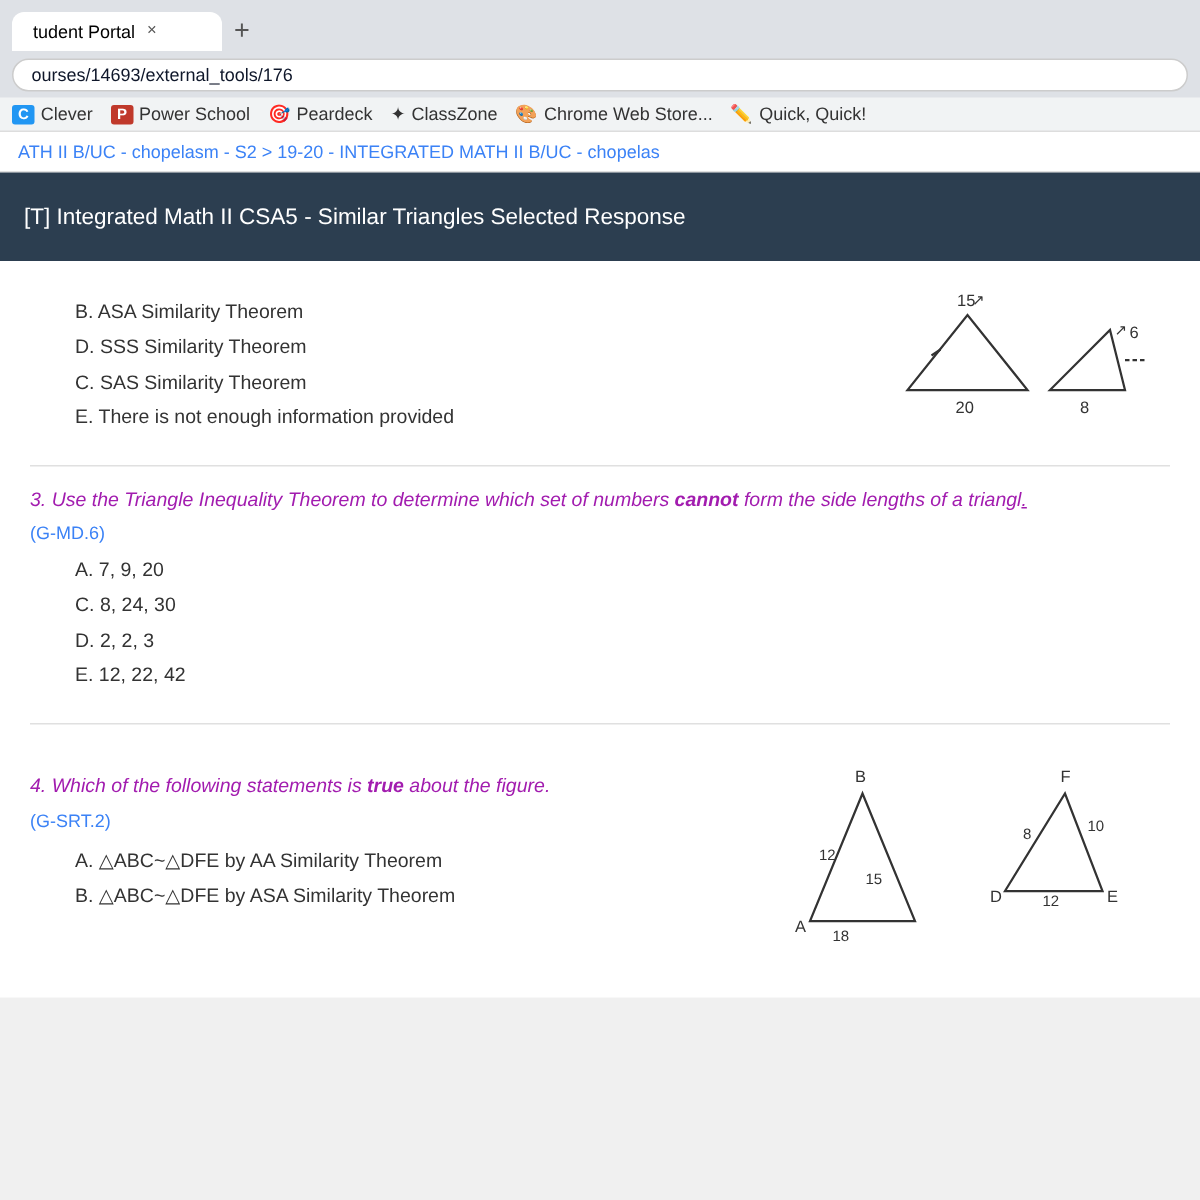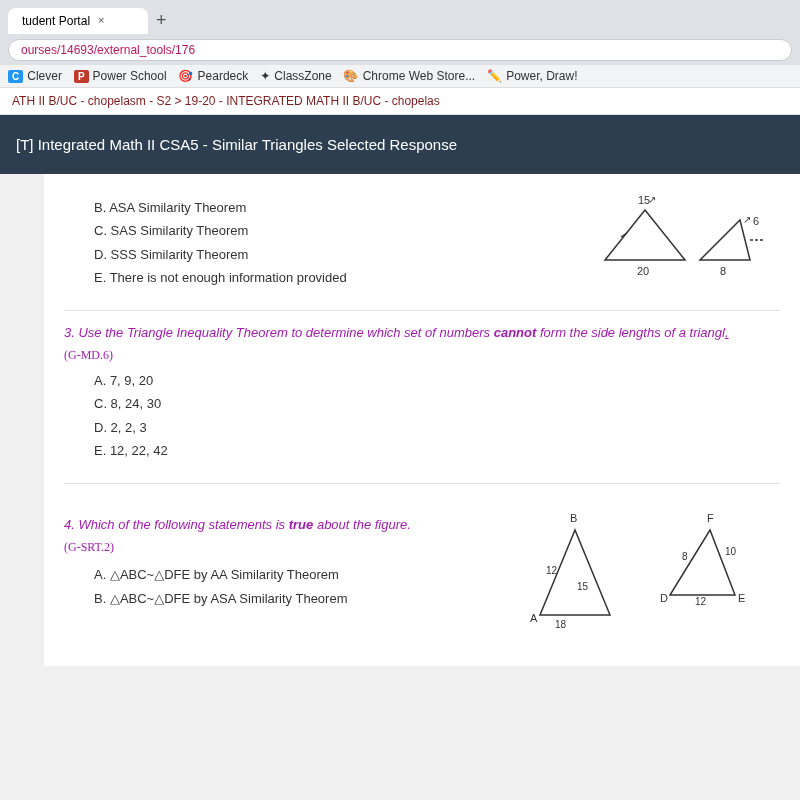--- a/index.html
+++ b/index.html
@@ -59,21 +59,21 @@
       gap: 4px;
     }
 
     .address-input {
       flex: 1;
       background: white;
       border: 1px solid #ccc;
       border-radius: 12px;
       padding: 3px 12px;
       font-size: 12px;
-      color: #be185d;
+      color: #0f172a;
     }
 
     .bookmarks-bar {
       background: #f1f3f4;
       padding: 4px 8px;
       display: flex;
       align-items: center;
       gap: 12px;
       border-bottom: 1px solid #ddd;
     }
@@ -86,41 +86,40 @@
       color: #333;
       cursor: pointer;
       white-space: nowrap;
     }
 
     
     .breadcrumb-bar {
       background: white;
       padding: 6px 12px;
       font-size: 12px;
-      color: #7f1d1d;
+      color: #3b82f6;
       border-bottom: 1px solid #e0e0e0;
       white-space: nowrap;
       overflow: hidden;
       text-overflow: ellipsis;
     }
 
     
     .page-header {
       background: #2c3e50;
       color: white;
       padding: 21px 16px;
       font-size: 15px;
     }
 
     
     .content-area {
       background: white;
       padding: 16px 20px;
       overflow: hidden;
-      margin-left: 44px;
     }
 
     .question-section {
       margin-bottom: 20px;
     }
 
     .answer-choices {
       margin-left: 30px;
       margin-top: 6px;
     }
@@ -134,22 +133,21 @@
     .question-text {
       font-size: 13px;
       color: #a21caf;
       line-height: 1.5;
       margin-bottom: 6px;
       font-style: italic;
     }
 
     .question-tag {
       font-size: 12px;
-      color: #a21caf;
-      font-family: Liberation Serif, serif;
+      color: #3b82f6;
     }
 
     .q2-row {
       display: flex;
       align-items: flex-start;
       position: relative;
     }
 
     .choices-col {
       flex: 1;
@@ -206,40 +204,40 @@
     <div class="bookmark-item">
       <span>✦</span>
       <span>ClassZone</span>
     </div>
     <div class="bookmark-item">
       <span>🎨</span>
       <span>Chrome Web Store...</span>
     </div>
     <div class="bookmark-item">
       <span>✏️</span>
-      <span>Power, Draw!</span>
+      <span>Quick, Quick!</span>
     </div>
   </div>
 </div>
 
 <div class="breadcrumb-bar">ATH II B/UC - chopelasm - S2  &gt;  19-20 - INTEGRATED MATH II B/UC - chopelas</div>
 
 <div class="page-header">
   <span>[T] Integrated Math II CSA5 - Similar Triangles Selected Response</span>
 </div>
 
 <div class="content-area">
 
   <div class="question-section">
     <div class="q2-row">
       <div class="choices-col">
         <div class="answer-choices">
           <p>B. ASA Similarity Theorem</p>
+          <p>D. SSS Similarity Theorem</p>
           <p>C. SAS Similarity Theorem</p>
-          <p>D. SSS Similarity Theorem</p>
           <p>E. There is not enough information provided</p>
         </div>
       </div>
       <div class="diagram-col">
 
         <svg width="190" height="90" viewBox="0 0 190 90">
 
           <polygon points="20,70 100,70 60,20" fill="none" stroke="#333" stroke-width="1.5"></polygon>
 
           <polygon points="115,70 165,70 155,30" fill="none" stroke="#333" stroke-width="1.5"></polygon>

